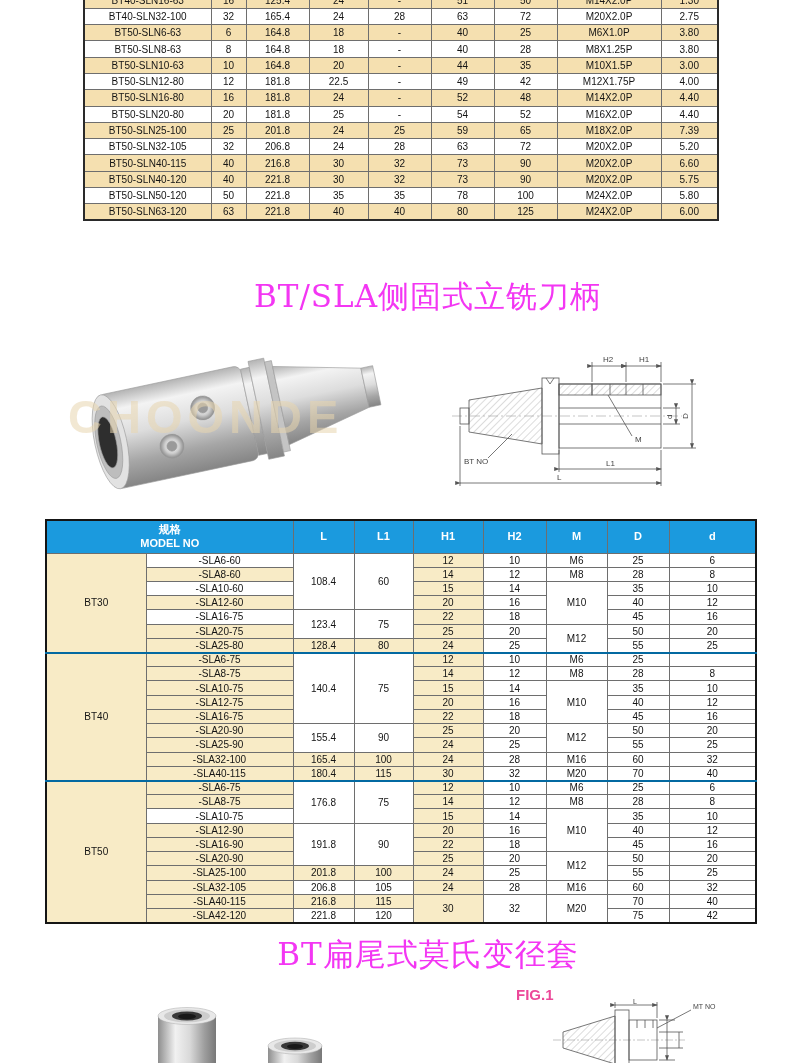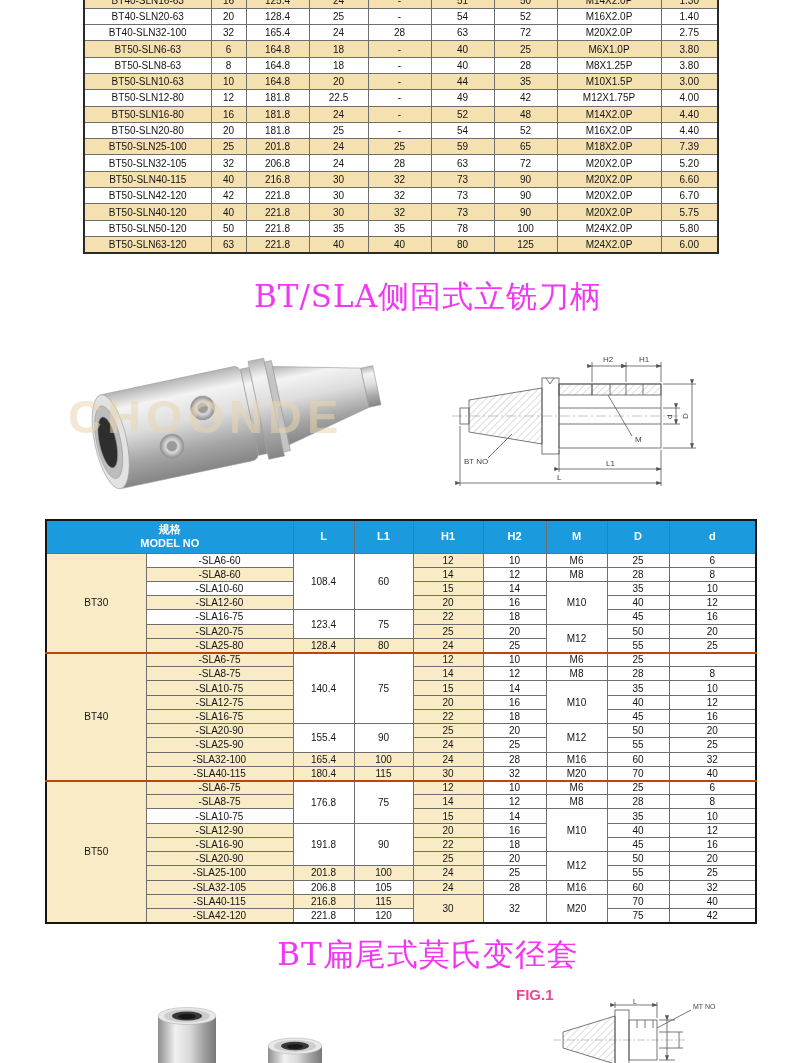--- a/index.html
+++ b/index.html
@@ -17,21 +17,21 @@
   .top-table tr.bg-t td{background:#f5e0b0;}
   .top-table tr.bg-w td{background:#fff;}
 
   
   .main-table{position:absolute;left:45px;top:519px;width:710px;border:2px solid #151515;}
   .main-table tr{height:14.23px;}
   .main-table thead tr{height:33px;}
   .main-table thead td{background:#1b9ade;color:#fff;font-weight:bold;font-size:11px;line-height:1.25;}
   .main-table td.bg-t{background:#f8ebc6;}
   .main-table td.bg-w{background:#fff;}
-  .main-table tr.grp td{border-top:2px solid #c2410c;}
+  .main-table tr.grp td{border-top:2px solid #0369a1;}
 
   .sec-title{position:absolute;left:0;width:800px;text-align:center;
              font-family:"DejaVu Serif","Liberation Serif",serif;
              font-size:31px;font-weight:normal;color:#f336f3;letter-spacing:1px;padding-left:28px;}
   #title1{top:276px;}
   #title2{top:934px;}
 
   .abs{position:absolute;}
   #photo1{left:62px;top:336px;width:340px;height:162px;}
   #drawing1{left:440px;top:338px;width:265px;height:152px;}
@@ -64,31 +64,20 @@
           <td>16</td>
           <td>125.4</td>
           <td>24</td>
           <td>-</td>
           <td>51</td>
           <td>50</td>
           <td>M14X2.0P</td>
           <td>1.30</td>
         </tr>
         <tr class="bg-w">
-          <td>BT40-SLN20-63</td>
-          <td>20</td>
-          <td>128.4</td>
-          <td>25</td>
-          <td>-</td>
-          <td>54</td>
-          <td>52</td>
-          <td>M16X2.0P</td>
-          <td>1.40</td>
-        </tr>
-        <tr class="bg-w">
           <td>BT40-SLN32-100</td>
           <td>32</td>
           <td>165.4</td>
           <td>24</td>
           <td>28</td>
           <td>63</td>
           <td>72</td>
           <td>M20X2.0P</td>
           <td>2.75</td>
         </tr>
@@ -183,31 +172,20 @@
         <tr class="bg-t">
           <td>BT50-SLN40-115</td>
           <td>40</td>
           <td>216.8</td>
           <td>30</td>
           <td>32</td>
           <td>73</td>
           <td>90</td>
           <td>M20X2.0P</td>
           <td>6.60</td>
-        </tr>
-        <tr class="bg-w">
-          <td>BT50-SLN42-120</td>
-          <td>42</td>
-          <td>221.8</td>
-          <td>30</td>
-          <td>32</td>
-          <td>73</td>
-          <td>90</td>
-          <td>M20X2.0P</td>
-          <td>6.70</td>
         </tr>
         <tr class="bg-t">
           <td>BT50-SLN40-120</td>
           <td>40</td>
           <td>221.8</td>
           <td>30</td>
           <td>32</td>
           <td>73</td>
           <td>90</td>
           <td>M20X2.0P</td>

